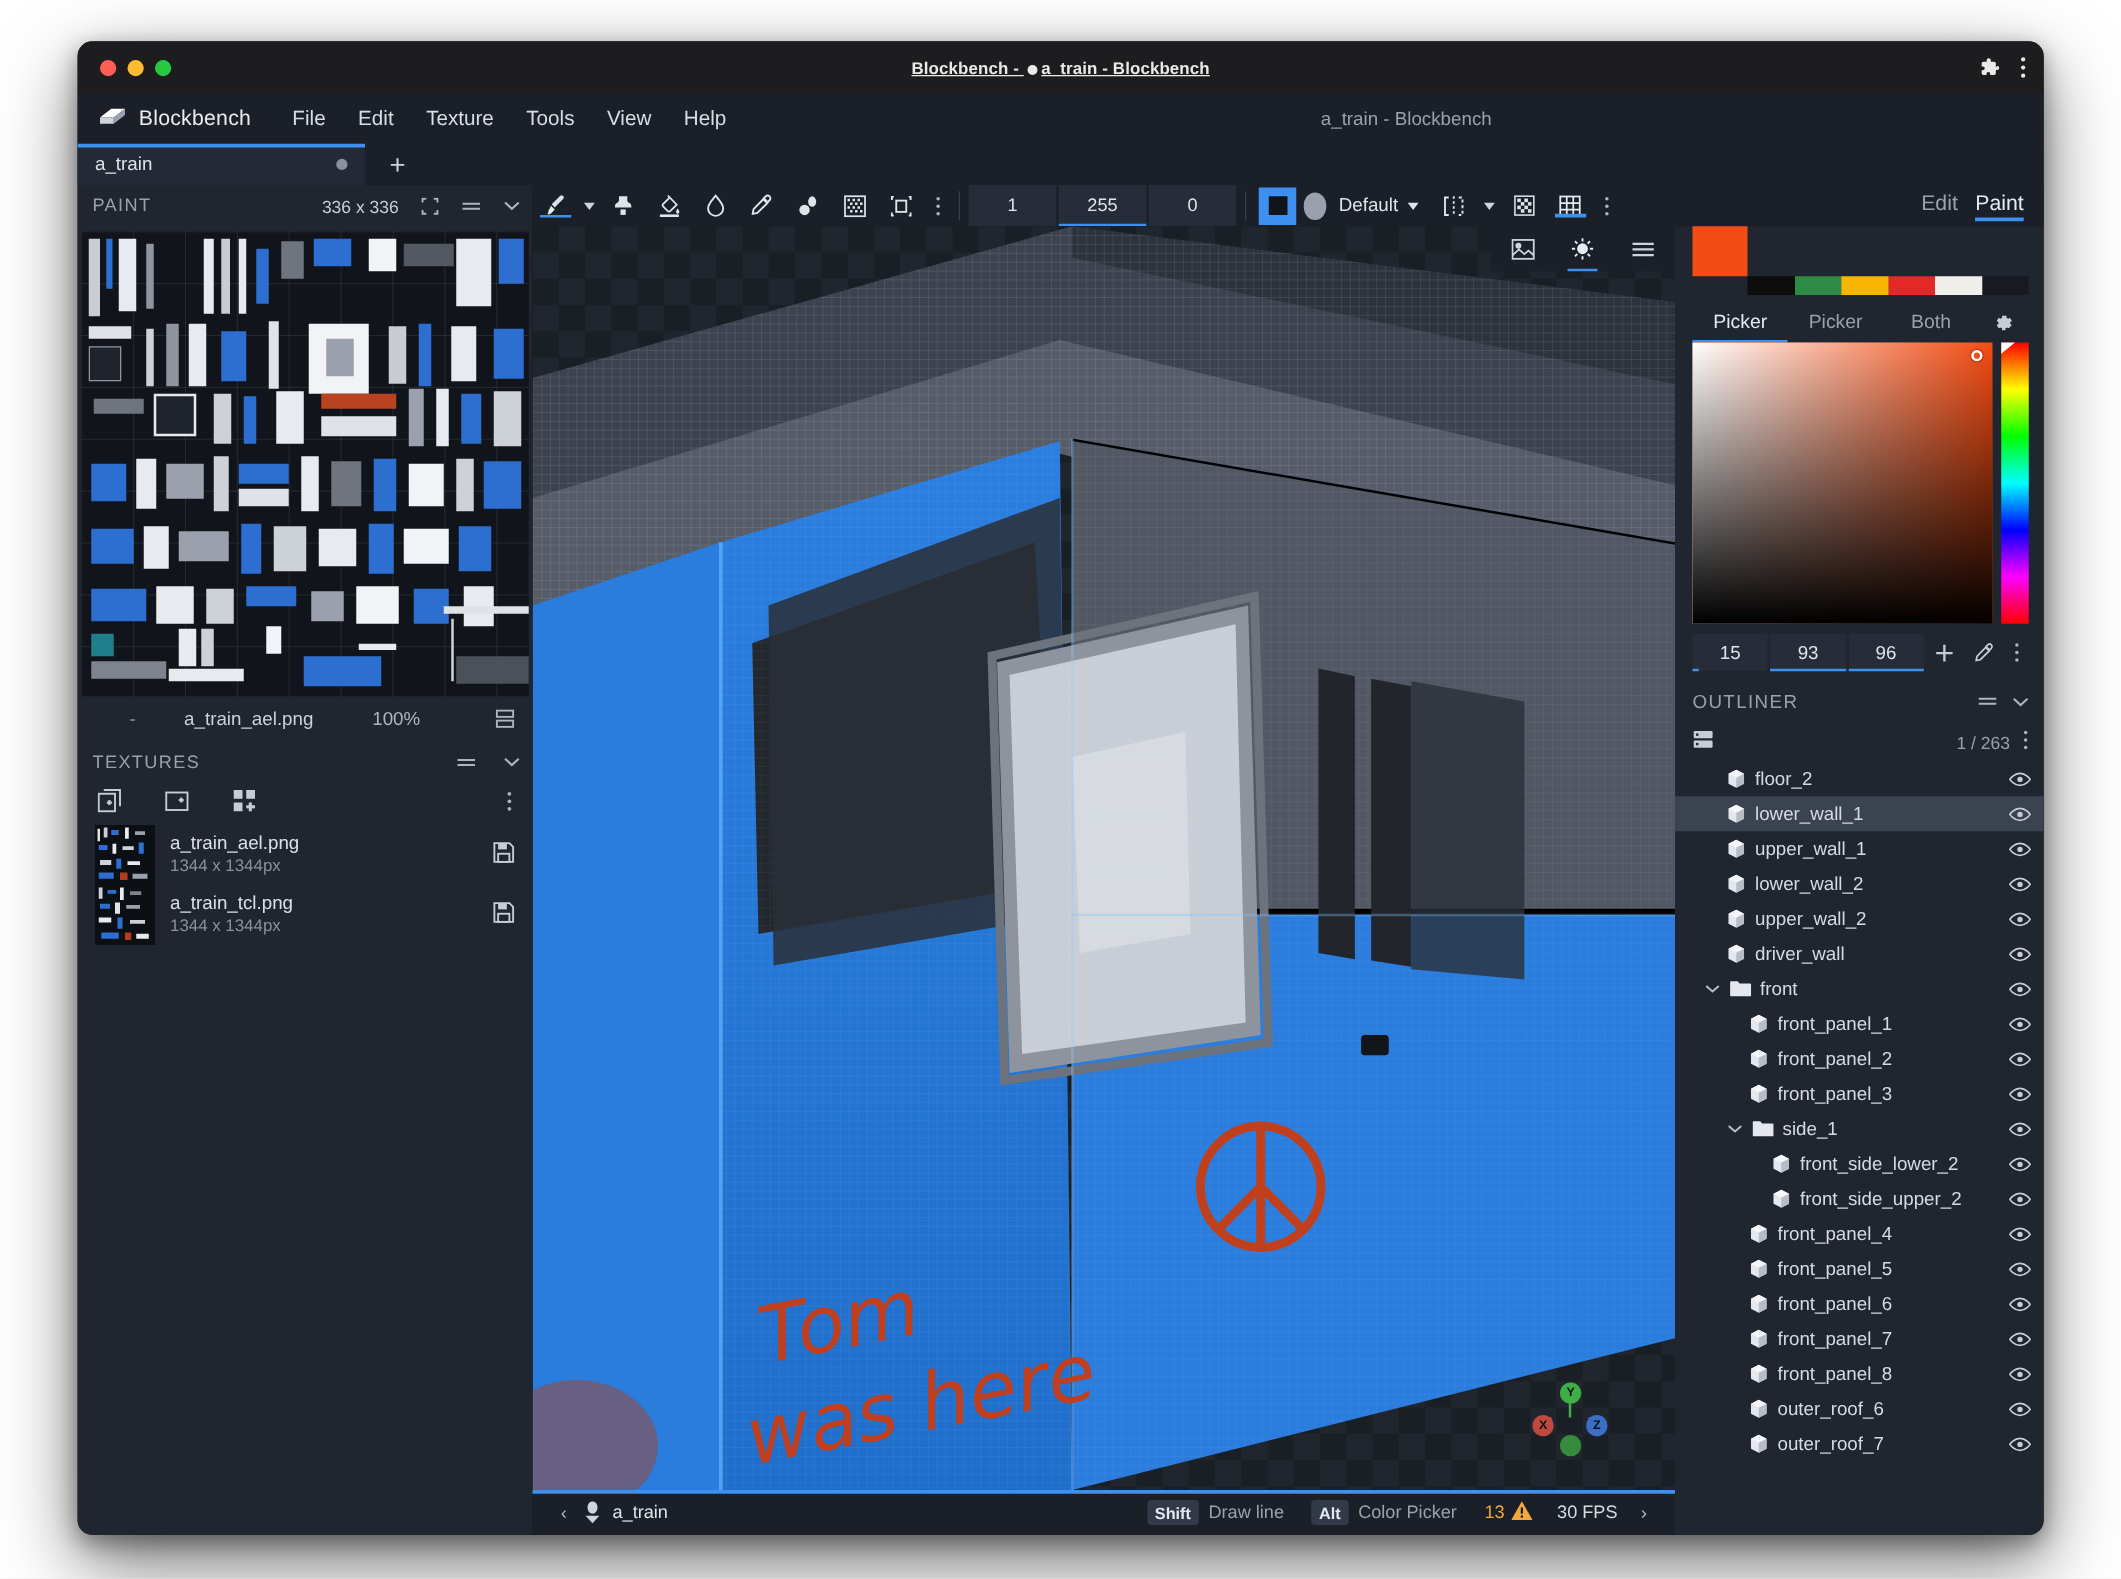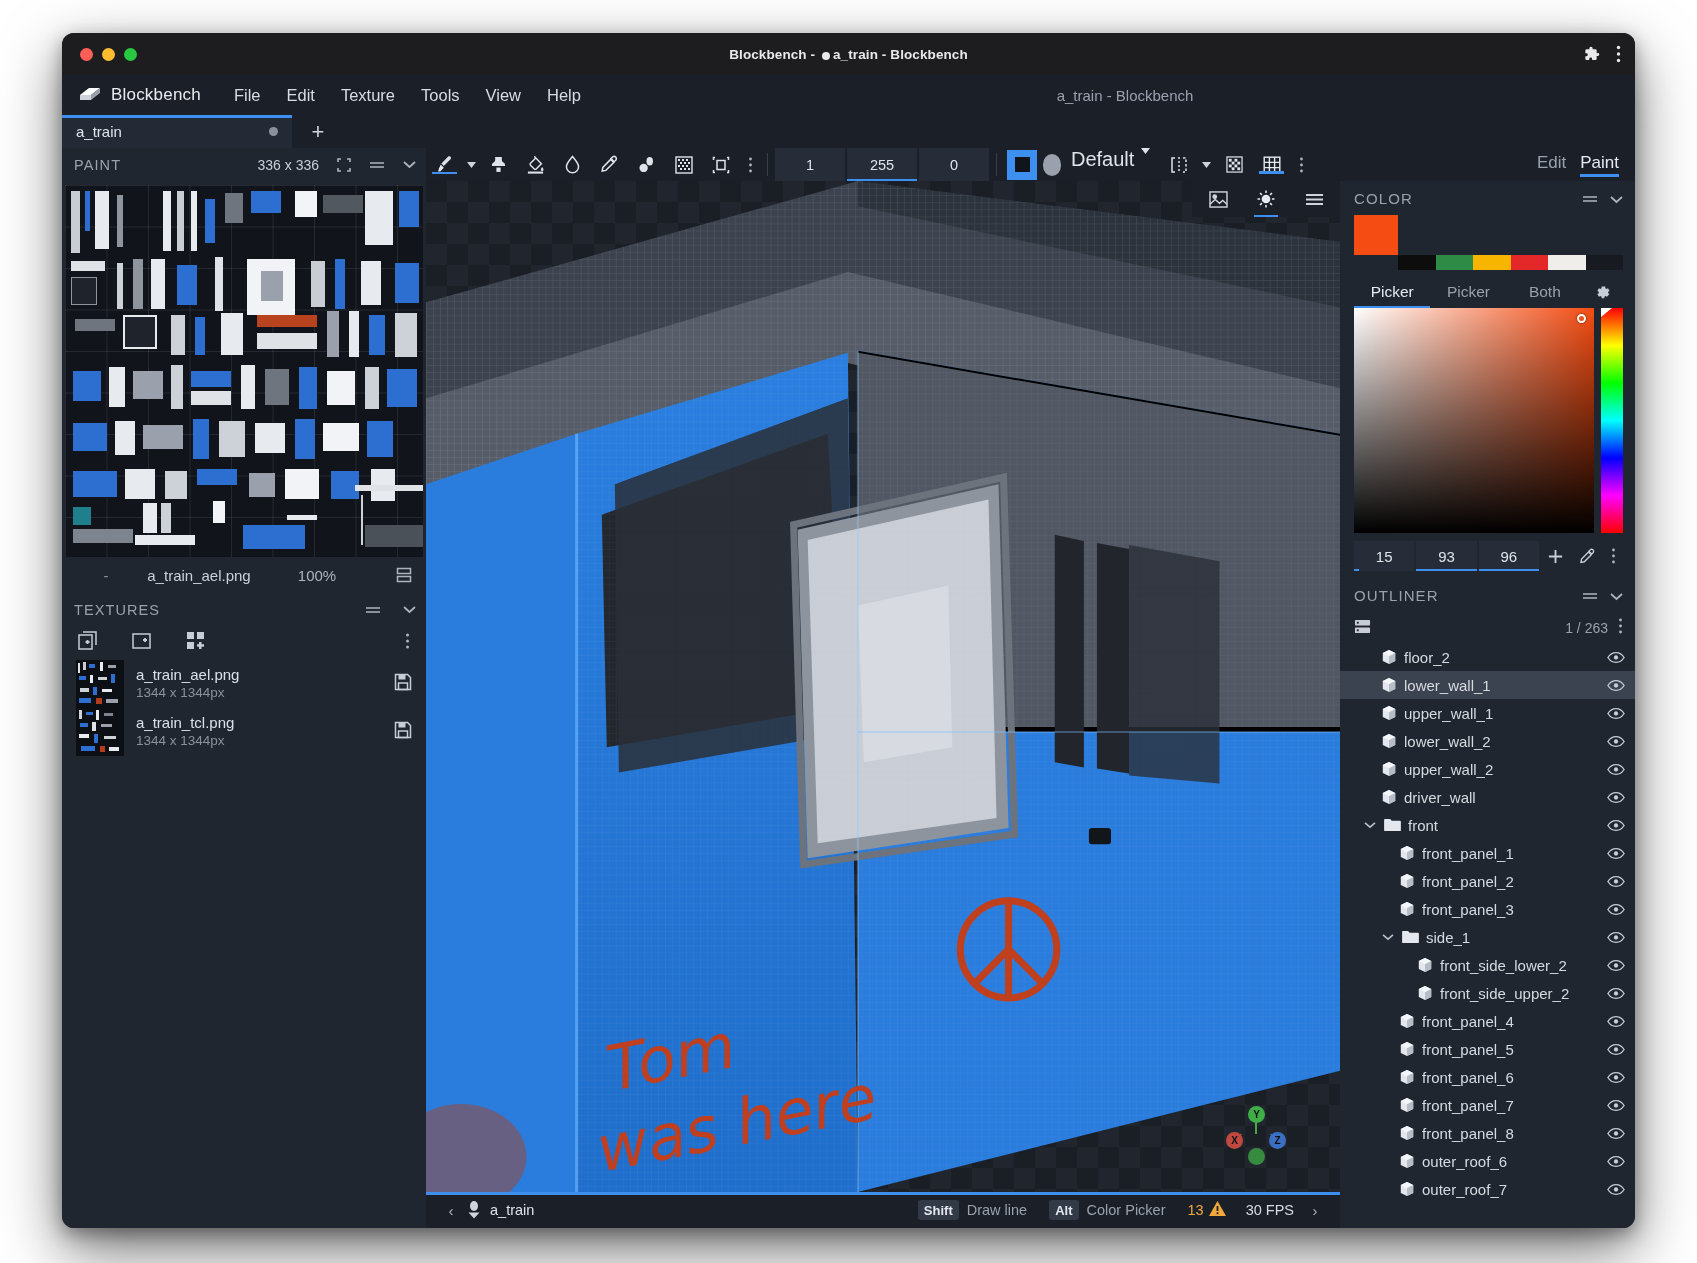--- a/index.html
+++ b/index.html
@@ -22,20 +22,21 @@
     position:relative; height:42px; background:#1d1d1f;
     display:flex; align-items:center;
   }
   .traffic { display:flex; gap:9px; margin-left:18px; }
   .tl { width:13px; height:13px; border-radius:50%; }
   .tl.r{background:#ff5f57;} .tl.y{background:#febc2e;} .tl.g{background:#28c840;}
   .os-title {
     position:absolute; left:0; right:0; text-align:center;
     font-size:13.5px; font-weight:bold; color:#e9e9ea; letter-spacing:.1px;
     pointer-events:none;
+    text-decoration:underline;
   }
   .os-title .dotg{display:inline-block;width:8px;height:8px;border-radius:50%;background:#e9e9ea;margin:0 3px -1px 3px;}
   .tb-right { position:absolute; right:14px; display:flex; align-items:center; gap:16px; }
   .tb-right svg { display:block; }
 
   
   .menubar {
     height:40px; background:#1b2028; display:flex; align-items:center;
     padding-left:16px; gap:0;
   }
@@ -112,21 +113,21 @@
   .tbtn.dots{width:22px;}
   .tnum{
     width:70px;background:#262d38;margin:0 1px;display:flex;align-items:center;justify-content:center;
     font-size:14.5px;color:#dfe3ea;position:relative;
   }
   .tnum.act::after{content:"";position:absolute;left:0;right:0;bottom:0;height:2.5px;background:#3e90f0;}
   .tsep{width:1px;background:#39404d;margin:5px 6px;}
   .swatch-sq{width:30px;height:30px;background:#3e90f0;display:flex;align-items:center;justify-content:center;}
   .swatch-sq i{width:15px;height:15px;background:#11151b;display:block;}
   .swatch-ci{width:18px;height:22px;border-radius:50%/48%;background:#9aa1ad;}
-  .tsel{display:flex;align-items:flex-start;gap:7px;padding:0 10px;font-size:20px;color:#dfe3ea;}
+  .tsel{display:flex;align-items:center;gap:7px;padding:0 10px;font-size:15px;color:#dfe3ea;}
 
   .viewport{flex:1;position:relative;overflow:hidden;background:#1a1e25;}
   .checker{position:absolute;inset:0;
     background-image:
       linear-gradient(45deg,#21262e 25%,transparent 25%,transparent 75%,#21262e 75%),
       linear-gradient(45deg,#21262e 25%,transparent 25%,transparent 75%,#21262e 75%);
     background-size:42px 42px; background-position:0 0,21px 21px; background-color:#1a1e25;}
 
   .vp-ctrl{
     position:absolute;right:0;top:0;height:36px;background:#1b2028;display:flex;align-items:center;
@@ -782,36 +783,20 @@
         </div>
       </div>
 
       <div class="right">
 
         <div class="edit-paint">
           <span class="ep">Edit</span>
           <span class="ep sel">Paint</span>
         </div>
 
-        <div class="colorhead">
-          <span>COLOR</span>
-          <span class="sp"></span>
-          <span class="ch-ic">
-            <span>
-              <svg width="16" height="10" viewBox="0 0 16 10" stroke="#aeb4bf" stroke-width="1.7">
-                  <path d="M1 3h14M1 7h14"></path>
-                </svg>
-            </span>
-            <span>
-              <svg width="13" height="9" viewBox="0 0 13 9" fill="none" stroke="#aeb4bf" stroke-width="1.7">
-                  <path d="M1 2l5.5 5L12 2"></path>
-                </svg>
-            </span>
-          </span>
-        </div>
 
         <div class="colorrow">
           <span class="cur-swatch" id="cur-swatch" style="background: rgb(244, 76, 18);"></span>
         </div>
         <div class="recent" id="recent-colors">
             <i style="background: rgb(13, 13, 13);"></i>
             <i style="background: rgb(46, 139, 69);"></i>
             <i style="background: rgb(247, 181, 0);"></i>
             <i style="background: rgb(228, 40, 42);"></i>
             <i style="background: rgb(239, 238, 234);"></i>

